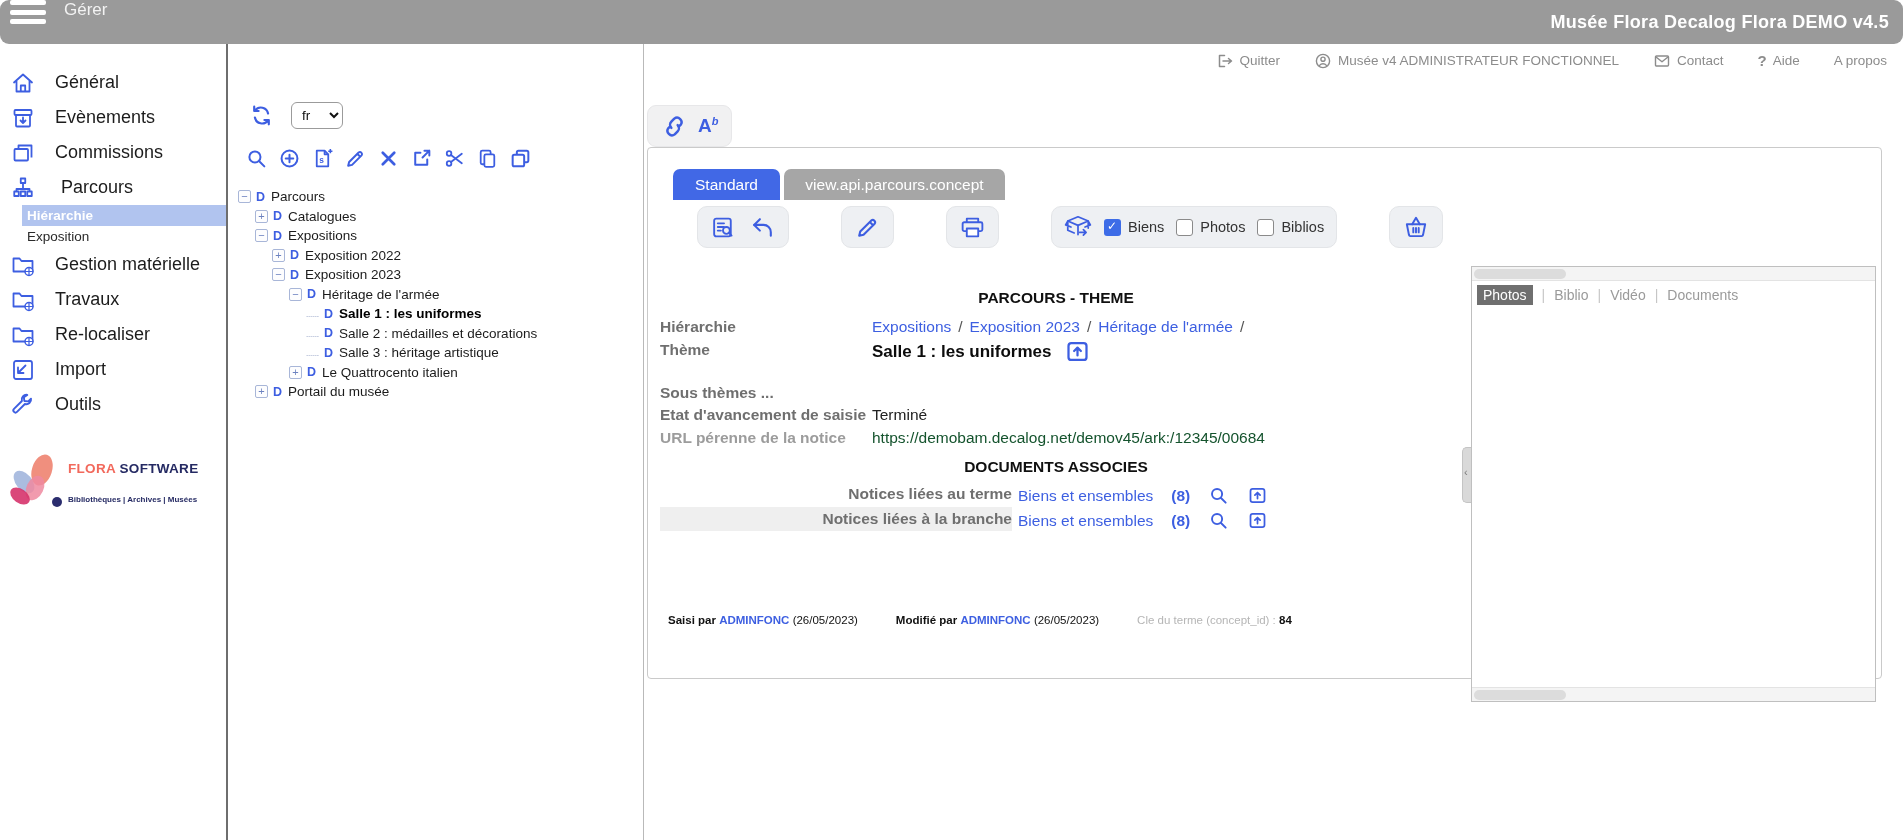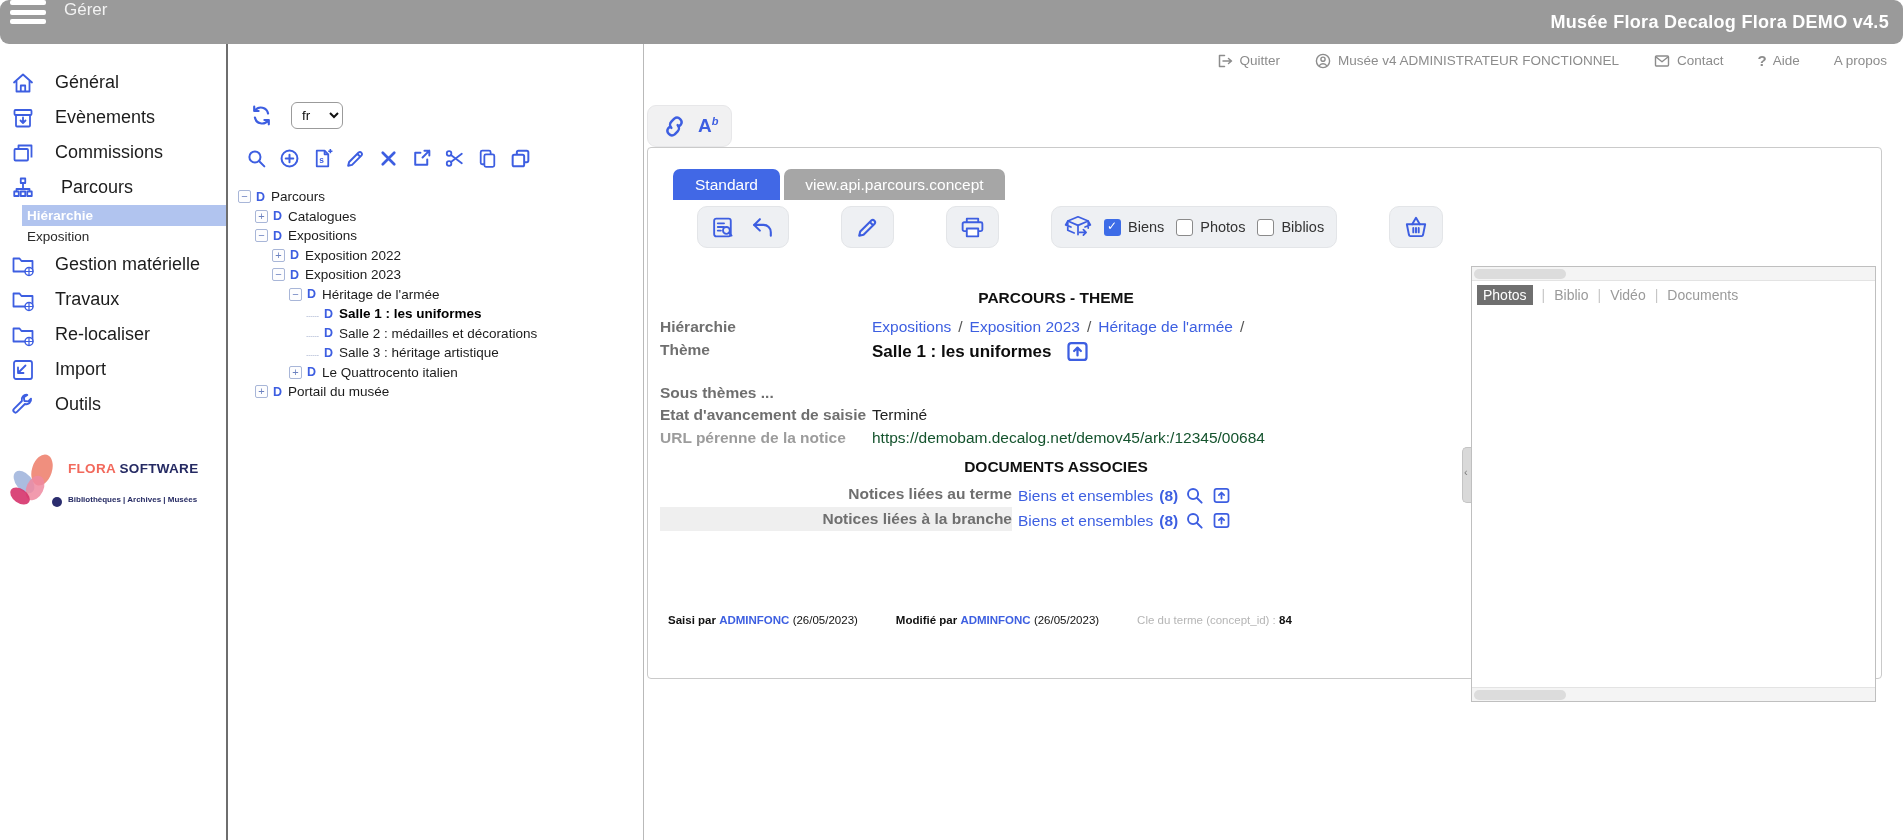--- a/index.html
+++ b/index.html
@@ -76,21 +76,21 @@
   .rvalue{position:absolute;left:224px;color:#222;}
   .crumb a{color:#3d5fe1;text-decoration:none;cursor:pointer;}
   .crumb .sep{color:#555;margin:0 7px;}
   .theme-val{font-weight:bold;font-size:17px;color:#0c0c0c;display:flex;align-items:center;gap:12px;}
   .theme-val svg{color:#3d5ee1;cursor:pointer;}
   .url-label{color:#9c9c9c;}
   .url-val{color:#14532d;}
   .r-docs{position:absolute;top:310px;left:0;width:816px;text-align:center;font-weight:bold;color:#101010;font-size:15.5px;}
   .nlabel{position:absolute;left:12px;width:352px;text-align:right;font-weight:bold;color:#6f6f6f;}
   .nlabel.band{background:#efefef;padding:3px 0 3px 0;margin-top:-3px;}
-  .nvalue{position:absolute;left:370px;display:flex;align-items:center;gap:6px;color:#3d5fe1;}
+  .nvalue{position:absolute;left:370px;display:flex;align-items:center;gap:18px;color:#3d5fe1;}
   .nvalue a{color:#3d5fe1;text-decoration:none;cursor:pointer;}
   .nvalue b{font-weight:bold;}
   .nvalue svg{color:#3d5ee1;cursor:pointer;}
   .r-footer{position:absolute;top:466px;left:20px;display:flex;gap:38px;font-size:11.5px;color:#111;white-space:nowrap;}
   .r-footer .blab{font-weight:bold;}
   .r-footer .busr{font-weight:bold;color:#3d5fe1;}
   .r-footer .gray{color:#b5b5b5;}
   .r-footer .bval{font-weight:bold;}
 
   

